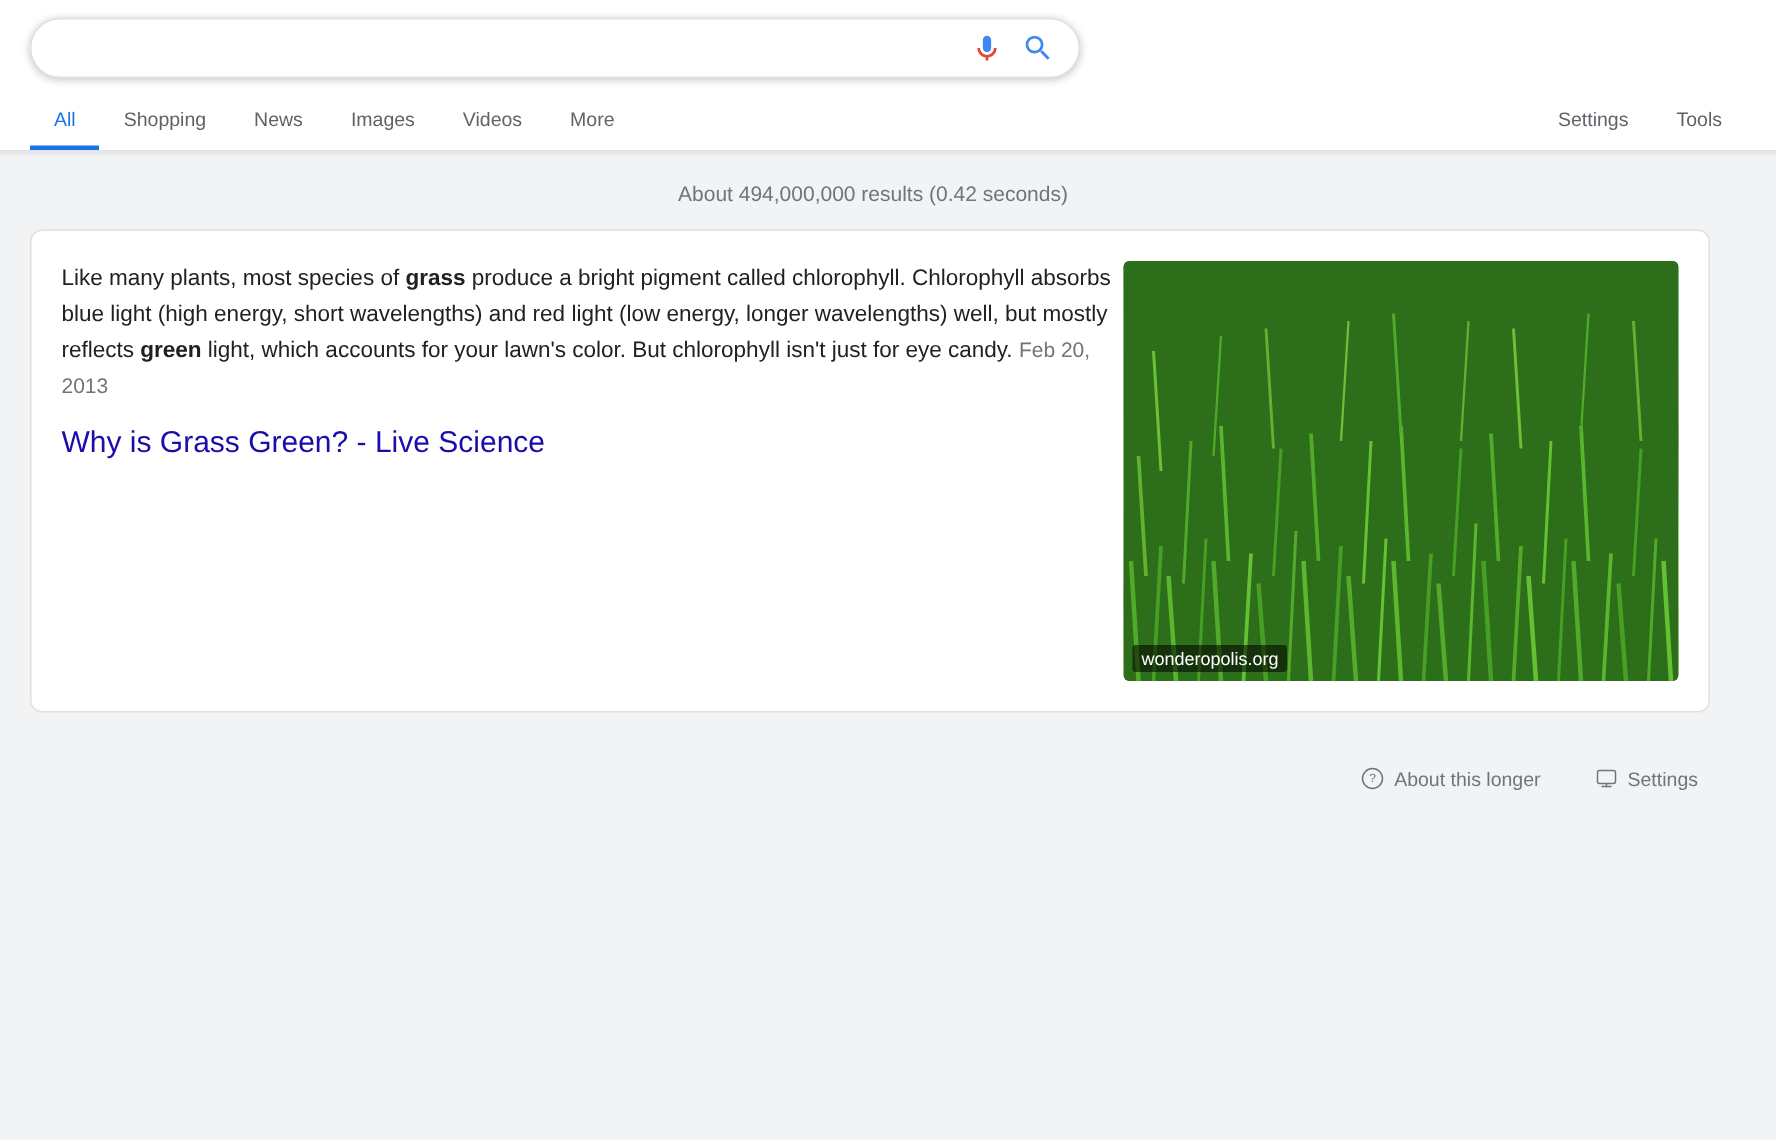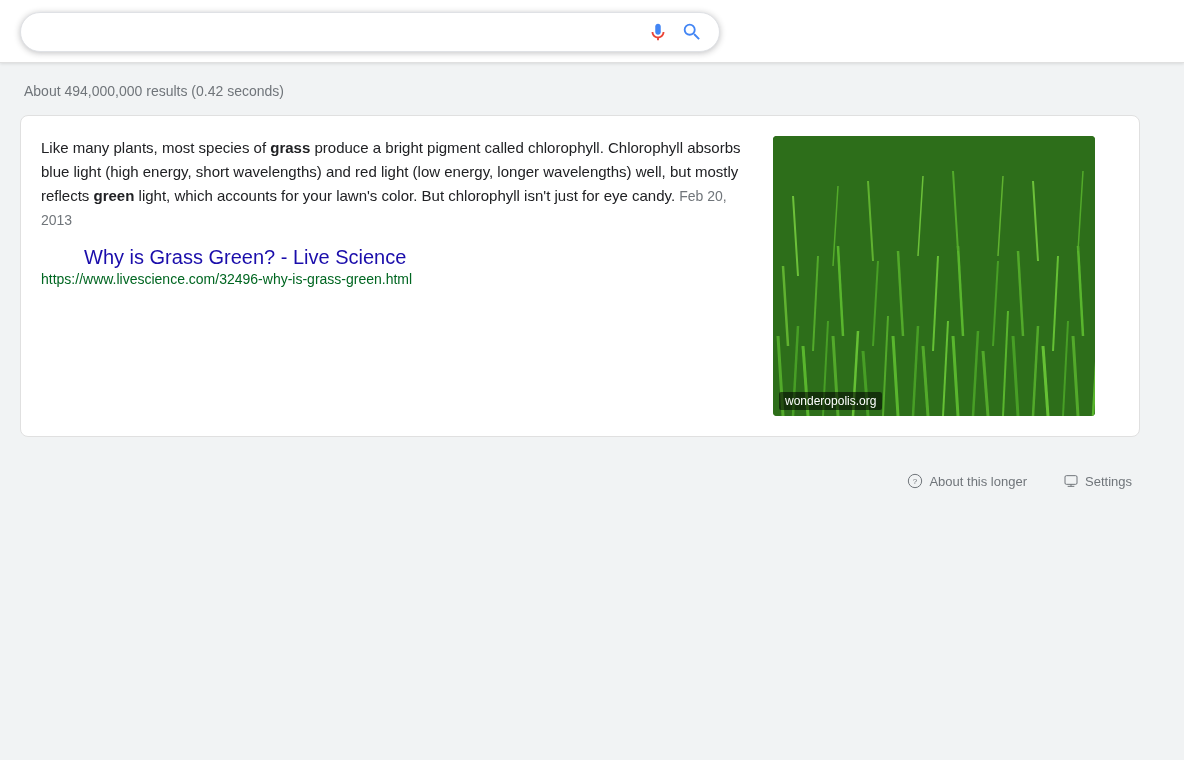--- a/index.html
+++ b/index.html
@@ -78,20 +78,21 @@
     }
     .main-content {
       padding: 20px 20px 20px 20px;
       max-width: 1160px;
     }
     .results-count {
       font-size: 14px;
       color: #70757a;
       margin-bottom: 16px;
       padding-left: 4px;
+      text-align: center;
     }
     .result-card {
       background: #fff;
       border: 1px solid #e0e0e0;
       border-radius: 8px;
       padding: 20px;
       display: flex;
       max-width: 1120px;
     }
     .result-text-col {
@@ -111,52 +112,50 @@
       color: #70757a;
       display: inline;
     }
     .result-link-title {
       font-size: 20px;
       color: #1a0dab;
       cursor: pointer;
       text-decoration: none;
       display: block;
       margin-top: 14px;
-      margin-left: 43px;
     }
     .result-url {
       font-size: 14px;
       color: #006621;
       margin-top: 2px;
     }
     .result-image-col {
       flex-shrink: 0;
       width: 370px;
       position: relative;
     }
     .grass-image {
-      width: 322px;
+      width: 370px;
       height: 280px;
       background: linear-gradient(
         135deg,
         #2d5a1b 0%,
         #3a7a22 15%,
         #4a9a2a 25%,
         #2d5a1b 35%,
         #5ab030 45%,
         #3a7a22 55%,
         #4a9a2a 65%,
         #2d5a1b 75%,
         #6abf35 85%,
         #3a7a22 100%
       );
       border-radius: 4px;
       overflow: hidden;
       position: relative;
-      margin-left: 24px;
     }
     .grass-strands {
       position: absolute;
       top: 0; left: 0; right: 0; bottom: 0;
       background: repeating-linear-gradient(
         170deg,
         transparent 0px,
         transparent 4px,
         rgba(0,0,0,0.1) 4px,
         rgba(0,0,0,0.1) 6px
@@ -218,32 +217,42 @@
           <path d="M17 12c0 2.76-2.24 5-5 5s-5-2.24-5-5H5c0 3.53 2.61 6.43 6 6.92V21h2v-2.08c3.39-.49 6-3.39 6-6.92h-2z" fill="#EA4335"></path>
           <path d="M12 15c1.66 0 3-1.34 3-3v-1.5c-.9.5-1.92.5-3 0V12c0 1.66 1.34 3 3 3z" fill="#34A853" opacity="0"></path>
         </svg>
 
         <svg class="search-icon-btn" viewBox="0 0 24 24" xmlns="http://www.w3.org/2000/svg">
           <path d="M15.5 14h-.79l-.28-.27A6.471 6.471 0 0 0 16 9.5 6.5 6.5 0 1 0 9.5 16c1.61 0 3.09-.59 4.23-1.57l.27.28v.79l5 4.99L20.49 19l-4.99-5zm-6 0C7.01 14 5 11.99 5 9.5S7.01 5 9.5 5 14 7.01 14 9.5 11.99 14 9.5 14z" fill="#4285F4"></path>
         </svg>
       </div>
     </div>
   </div>
+  <div class="nav-tabs">
+    <a class="nav-tab active">All</a>
+    <a class="nav-tab">Shopping</a>
+    <a class="nav-tab">News</a>
+    <a class="nav-tab">Images</a>
+    <a class="nav-tab">Videos</a>
+    <a class="nav-tab">More</a>
+    <span style="flex:1"></span>
+    <a class="nav-tab nav-right">Settings</a>
+    <a class="nav-tab">Tools</a>
+  </div>
 </div>
 
 <div class="main-content">
   <div class="results-count">About 494,000,000 results (0.42 seconds)</div>
 
   <div class="result-card">
     <div class="result-text-col">
       <div class="snippet-text">
         <span>Like many plants, most species of </span><b>grass</b><span> produce a bright pigment called chlorophyll. Chlorophyll absorbs blue light (high energy, short wavelengths) and red light (low energy, longer wavelengths) well, but mostly reflects </span><b>green</b><span> light, which accounts for your lawn's color. But chlorophyll isn't just for eye candy.</span>&nbsp;<span class="snippet-date">Feb 20, 2013</span>
       </div>
       <a class="result-link-title">Why is Grass Green? - Live Science</a>
-      <div class="result-url">https://www.livescience.com/32496-why-is-grass-green.html</div>
     </div>
     <div class="result-image-col">
       <div class="grass-image">
         <div class="grass-strands"></div>
 
         <svg width="370" height="280" viewBox="0 0 370 280" xmlns="http://www.w3.org/2000/svg" style="position:absolute;top:0;left:0;">
           <rect width="370" height="280" fill="#2d6e1a"></rect>
 
           <g opacity="0.85">
             <line x1="10" y1="280" x2="5" y2="200" stroke="#5ab52e" stroke-width="3"></line>

